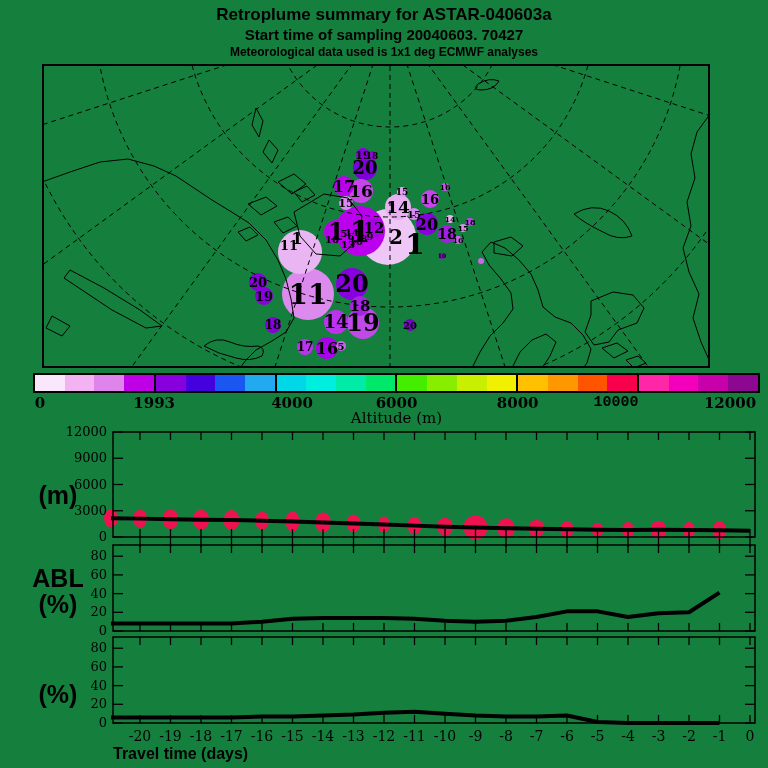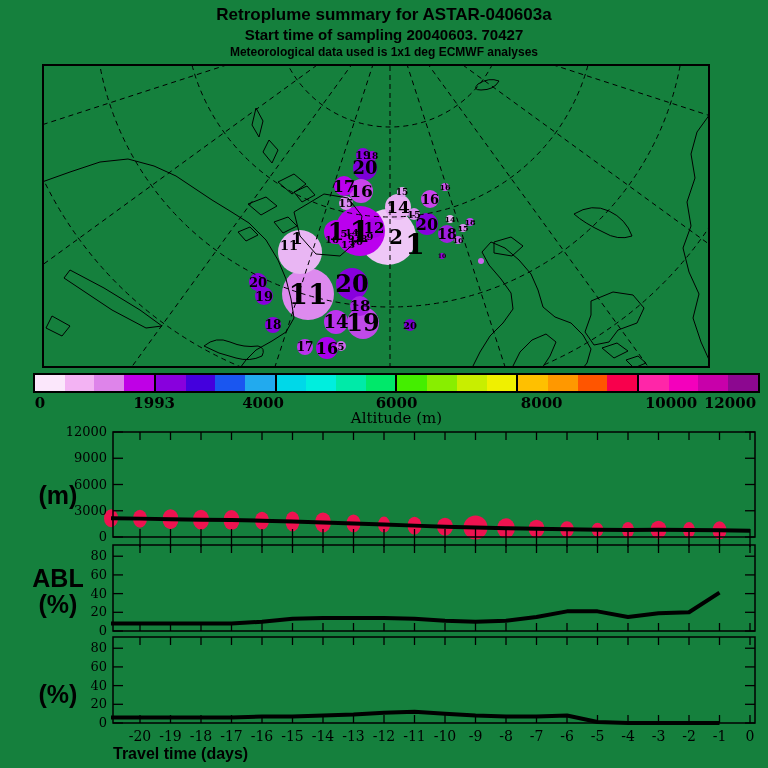--- a/index.html
+++ b/index.html
@@ -185,24 +185,24 @@
       <div class="cell" style="background: rgb(255, 85, 0);"></div>
       <div class="cell sep" style="background: rgb(248, 0, 76);"></div>
       <div class="cell" style="background: rgb(255, 38, 168);"></div>
       <div class="cell" style="background: rgb(244, 0, 188);"></div>
       <div class="cell" style="background: rgb(200, 0, 170);"></div>
       <div class="cell" style="background: rgb(140, 8, 144);"></div>
     </div>
   <div id="cbticks">
       <div class="cbtick" style="left: 40px;">0</div>
       <div class="cbtick" style="left: 154.167px;">1993</div>
-      <div class="cbtick" style="left: 263px;">4000</div>
+      <div class="cbtick" style="left: 292px;">4000</div>
       <div class="cbtick" style="left: 396.5px;">6000</div>
-      <div class="cbtick" style="left: 517.667px; margin-left: 24px;">8000</div>
-      <div class="cbtick" style="left: 671px;">10000</div>
+      <div class="cbtick" style="left: 517.667px;">8000</div>
+      <div class="cbtick" style="left: 616px; font-family: Liberation Mono, monospace;">10000</div>
       <div class="cbtick" style="left: 730px;">12000</div>
     </div>
   <div class="cbtitle">Altitude (m)</div>
 
   <div class="plabel" style="top:481px">(m)</div>
   <div class="plabel" style="top:564px">ABL</div>
   <div class="plabel" style="top:590px">(%)</div>
   <div class="plabel" style="top:680px">(%)</div>
 
   <svg id="panelsvg" width="768" height="348" viewBox="0 420 768 348">

